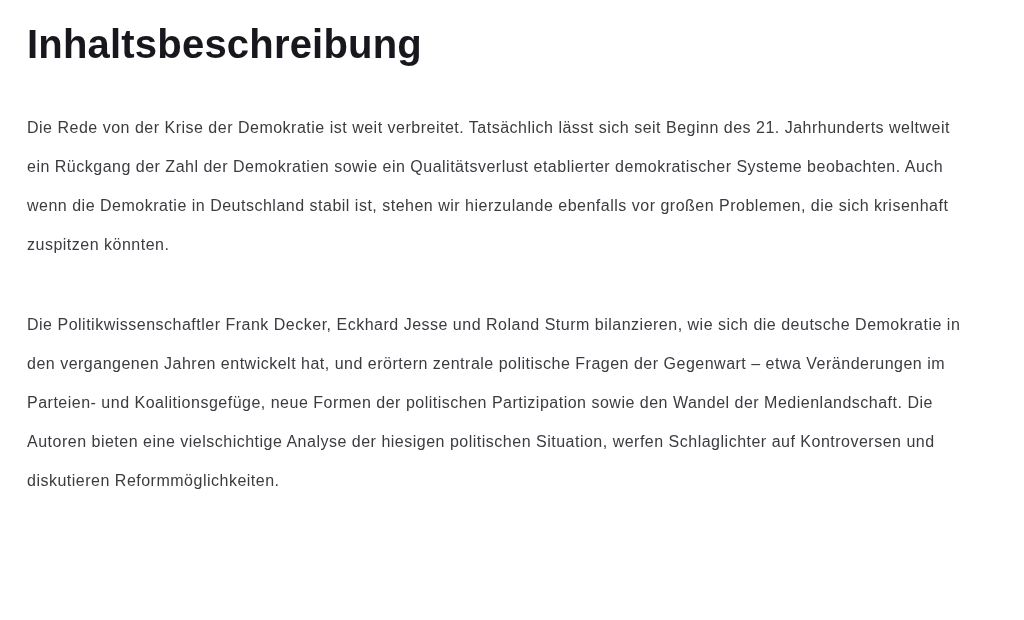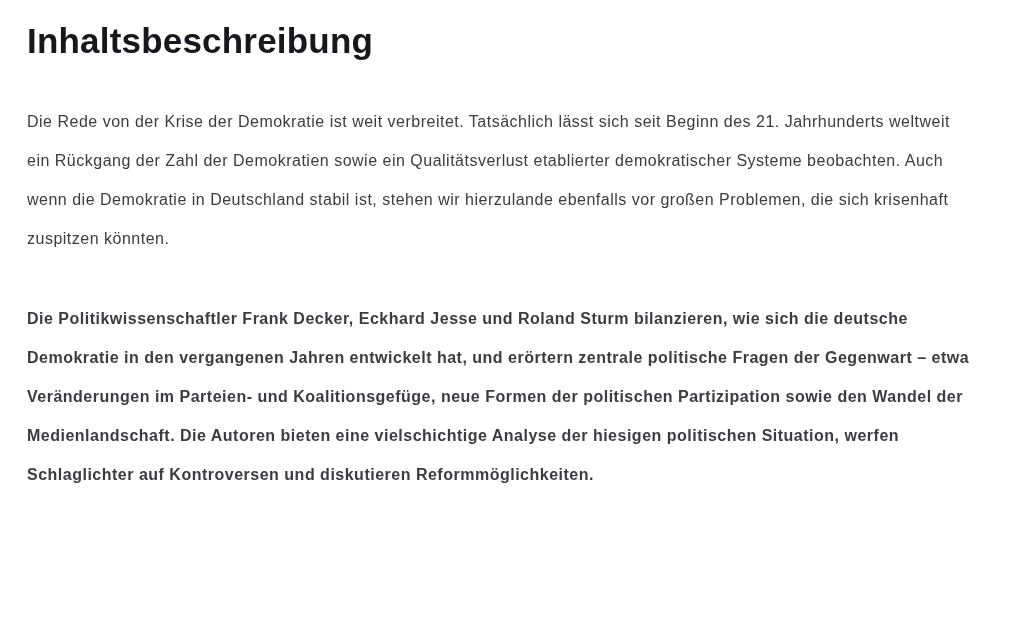--- a/index.html
+++ b/index.html
@@ -13,37 +13,36 @@
     overflow: hidden;
     font-family: "Liberation Sans", "DejaVu Sans", sans-serif;
   }
   .content {
     box-sizing: border-box;
     width: 1000px;
     padding: 20px 30px 0 27px;
   }
   .page-title {
     margin: 0 0 40px 0;
-    font-size: 35px;
+    font-size: 40px;
     line-height: 1.2;
     font-weight: 700;
     letter-spacing: 0.2px;
     color: #17171d;
   }
   .body-paragraph {
     margin: 0 0 41px 0;
     max-width: 966px;
     font-size: 16px;
     line-height: 39px;
     letter-spacing: 0.5px;
     color: #3b3b41;
   }
   .body-paragraph:last-child {
     margin-bottom: 0;
-    font-weight: bold;
   }
 </style>
 </head>
 <body>
 
 <main class="content">
   <h1 class="page-title">Inhaltsbeschreibung</h1>
 
   <p class="body-paragraph">Die Rede von der Krise der Demokratie ist weit verbreitet. Tatsächlich lässt sich seit Beginn des 21. Jahrhunderts weltweit ein Rückgang der Zahl der Demokratien sowie ein Qualitätsverlust etablierter demokratischer Systeme beobachten. Auch wenn die Demokratie in Deutschland stabil ist, stehen wir hierzulande ebenfalls vor großen Problemen, die sich krisenhaft zuspitzen könnten.</p>
 

